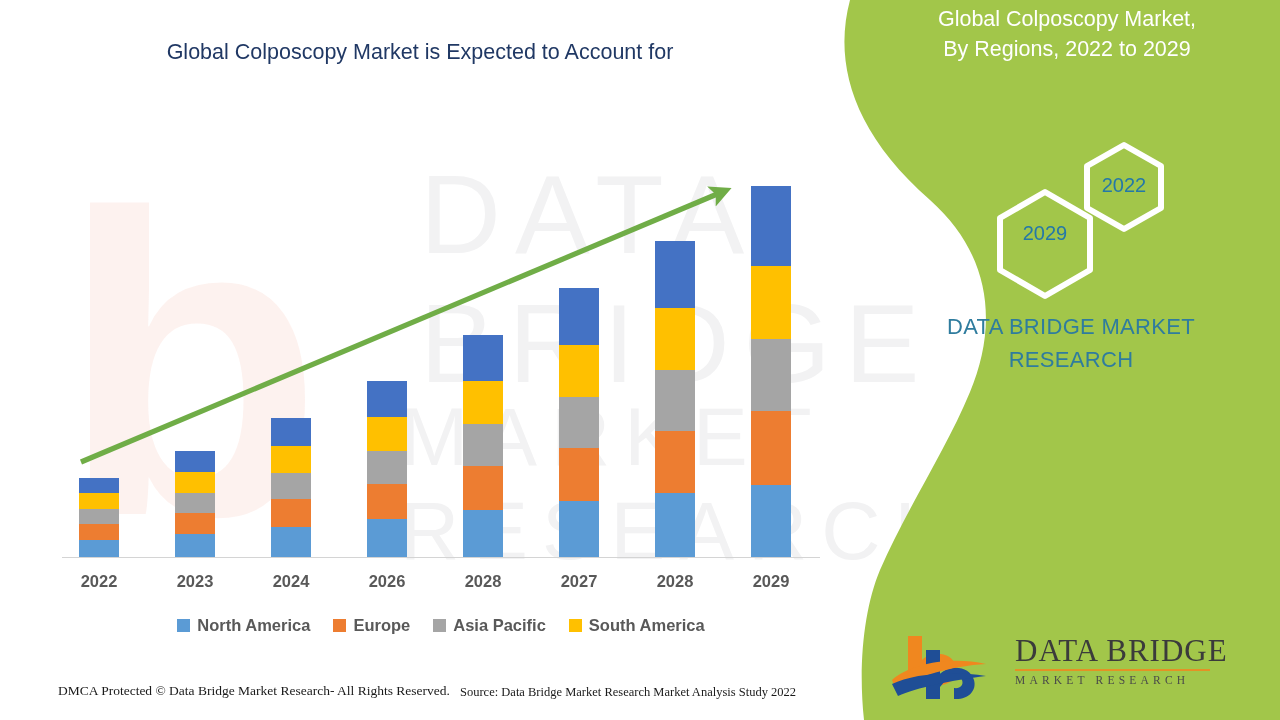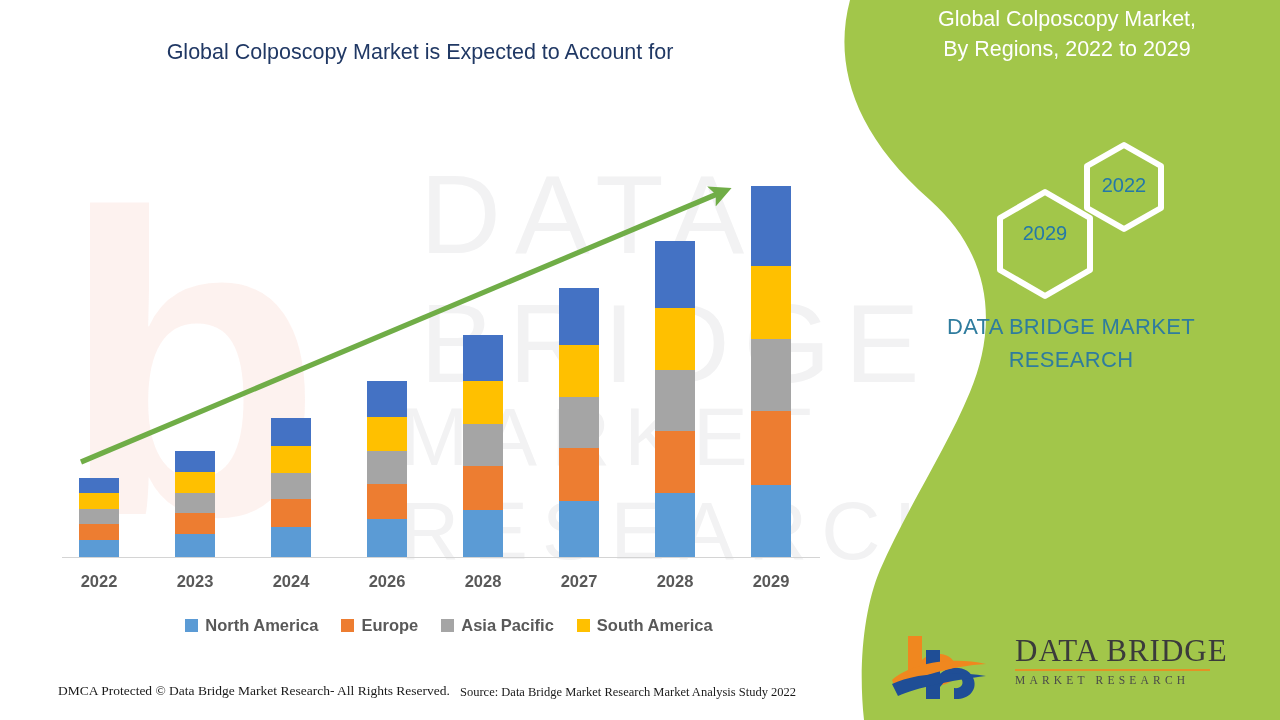--- a/index.html
+++ b/index.html
@@ -88,21 +88,21 @@
   .seg{ width:40px; display:block; }
 
   .xlabel{
     position:absolute; top:572px; width:80px; text-align:center;
     font-size:16.5px; font-weight:700; color:#595959;
   }
 
   .arrow{ position:absolute; left:0; top:0; width:860px; height:600px; }
 
   .legend{
-    position:absolute; left:64px; top:616px; width:770px;
+    position:absolute; left:56px; top:616px; width:770px;
     display:flex; justify-content:center; align-items:center; gap:23px;
   }
   .legend-item{ display:flex; align-items:center; gap:7px; }
   .legend-swatch{ width:13px; height:13px; display:block; }
   .legend-label{ font-size:16.5px; font-weight:700; color:#595959; white-space:nowrap; }
 
   .footer{ position:absolute; left:0; top:683px; width:845px; height:26px; }
   .footer-left{
     position:absolute; left:58px; top:0;
     font-family:"Liberation Serif", serif; font-size:13.5px; color:#1a1a1a;

